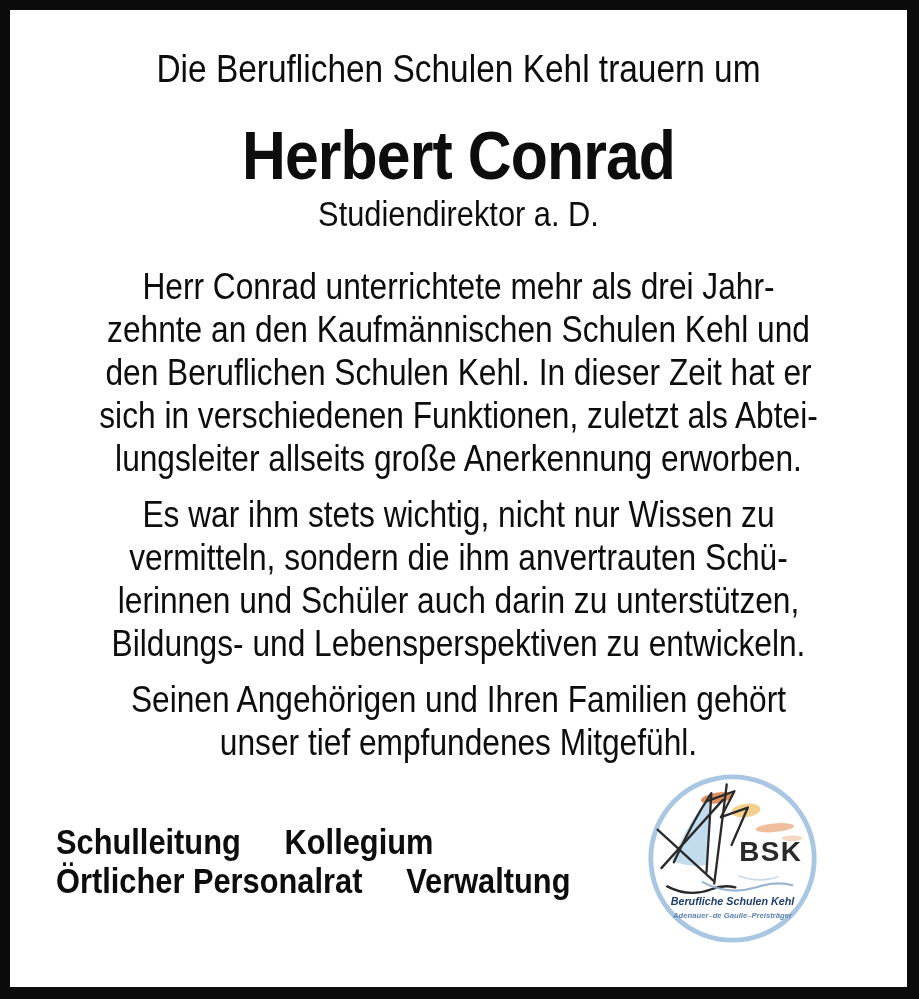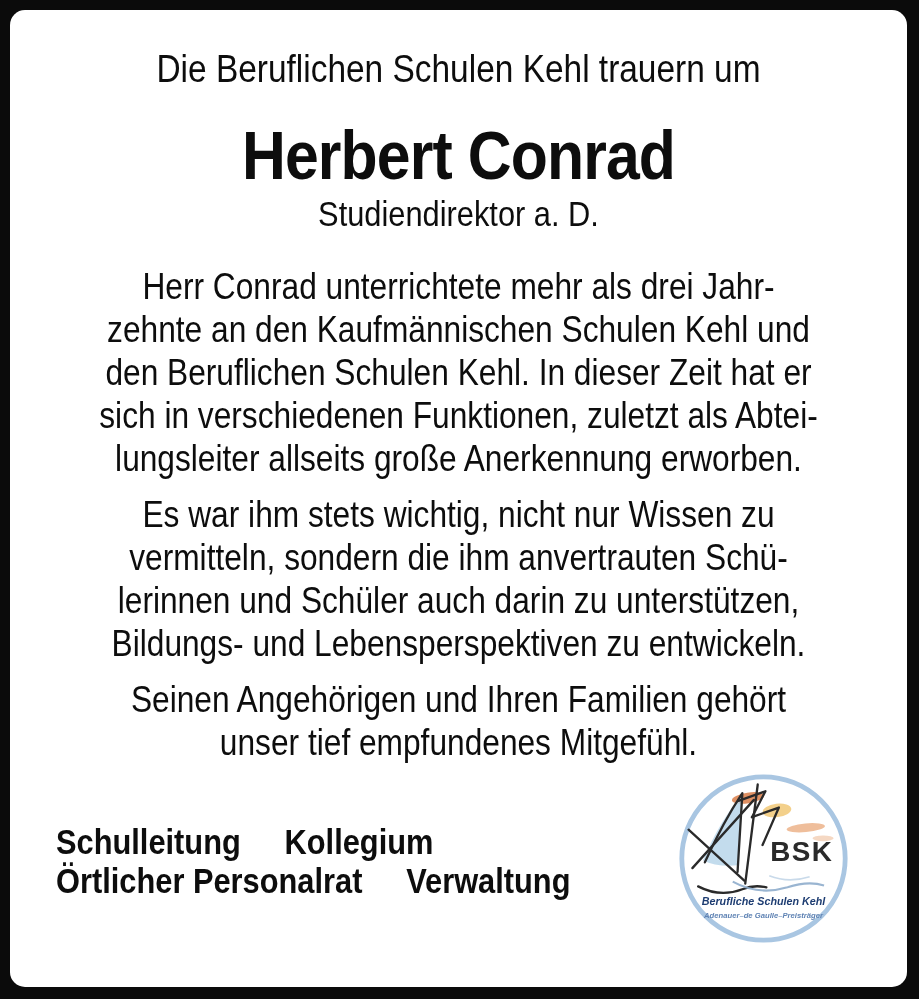--- a/index.html
+++ b/index.html
@@ -3,21 +3,21 @@
 <meta charset="utf-8">
 <style>
   html,body { margin:0; padding:0; background:#000; }
   .frame {
     position:relative; width:919px; height:999px;
     background:#0b0b0b; overflow:hidden;
     font-family:"Liberation Sans", sans-serif;
   }
   .card {
     position:absolute; left:10px; top:10px; width:897px; height:977px;
-    background:#ffffff; color:#0d0d0d; overflow:hidden;border-radius:15px;
+    background:#ffffff; color:#0d0d0d; overflow:hidden;
   }
   .center-col { text-align:center; }
   .condense { transform:scaleX(0.88); transform-origin:50% 50%; }
 
   .intro {
     margin-top:37px; font-size:38px; line-height:1.2; font-weight:400;
     white-space:nowrap;
   }
   .name {
     margin:26px 0 0 0; font-size:69px; line-height:1.08; font-weight:700;
@@ -31,21 +31,21 @@
   .para.first { margin-top:31px; }
   .pline { white-space:nowrap; }
 
   .signatures {
     position:absolute; left:46px; top:812px;
     font-size:35px; line-height:39px; font-weight:700;
     transform:scaleX(0.88); transform-origin:0 0; white-space:nowrap;
   }
   .sig-row span + span { margin-left:40px; }
 
-  .logo { position:absolute; left:667px; top:762px; width:173px; height:173px; }
+  .logo { position:absolute; left:636px; top:762px; width:173px; height:173px; }
   .logo svg { display:block; width:100%; height:100%; }
   .logo text { font-family:"Liberation Sans", sans-serif; }
   .bsk-abbr { font-weight:700; letter-spacing:1.5px; }
   .school-name { font-style:italic; font-weight:700; }
   .award-line { font-style:italic; font-weight:600; }
 </style>
 </head>
 <body>
 
 <div class="frame">

